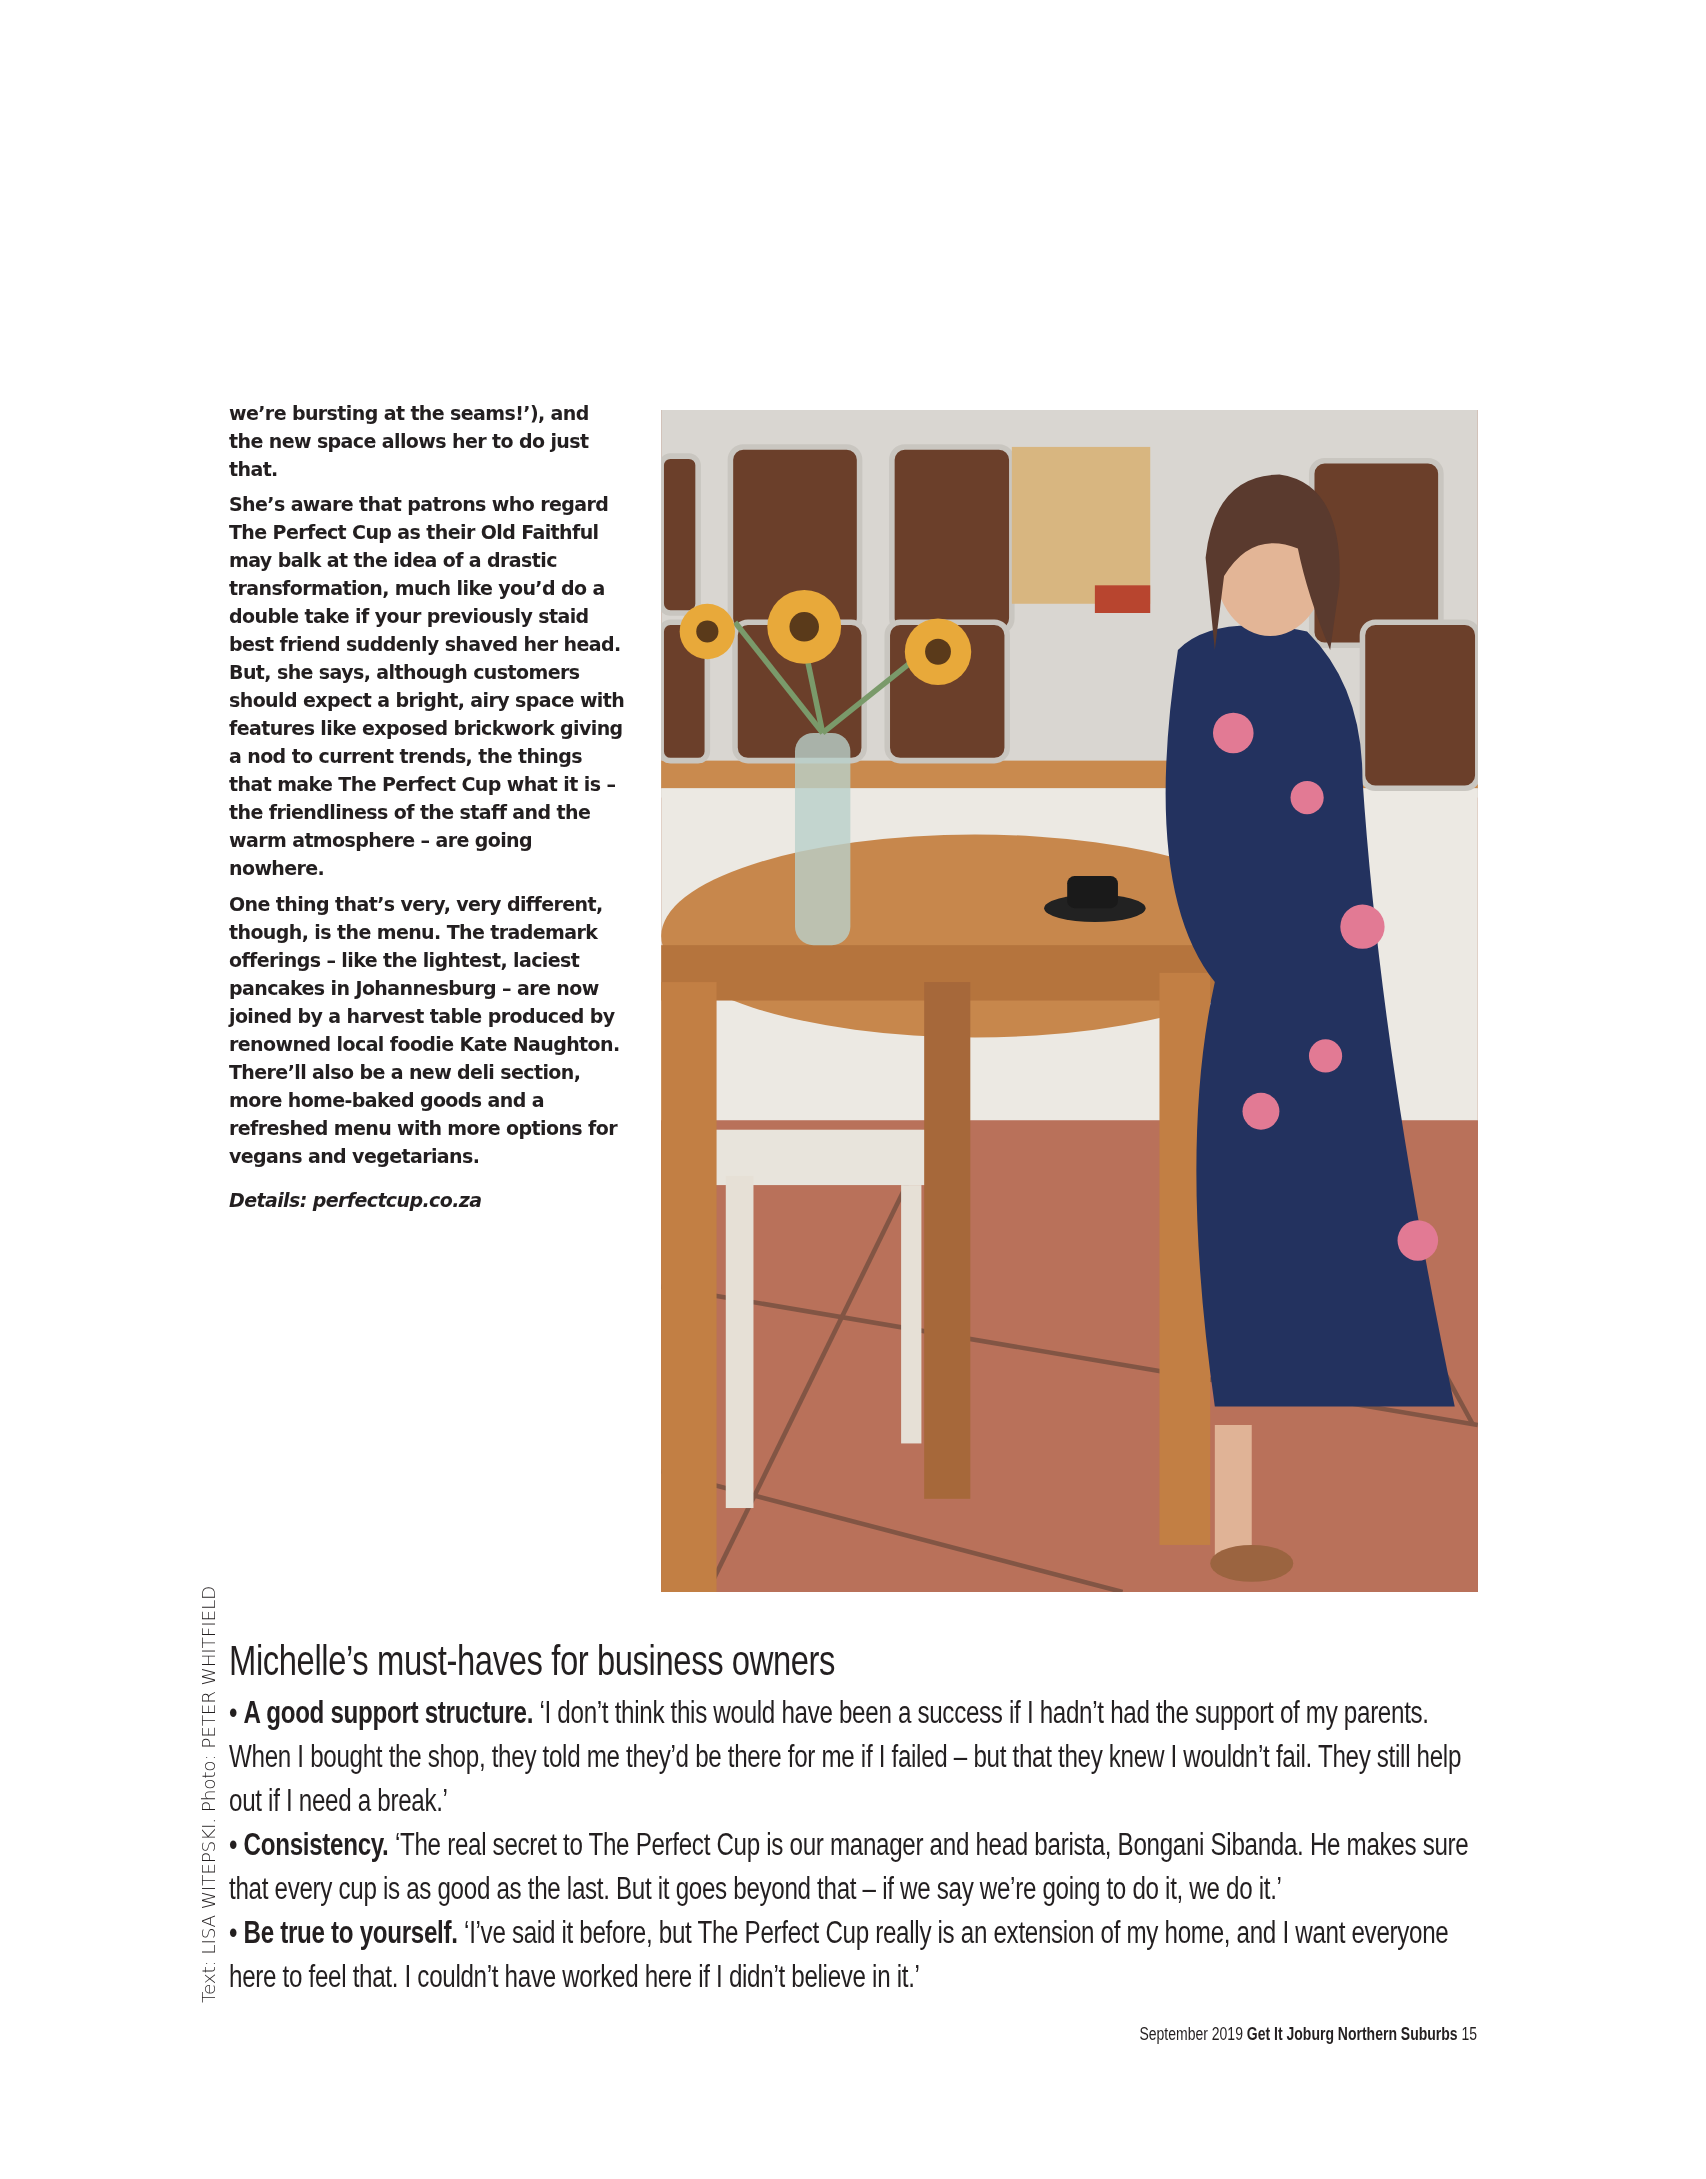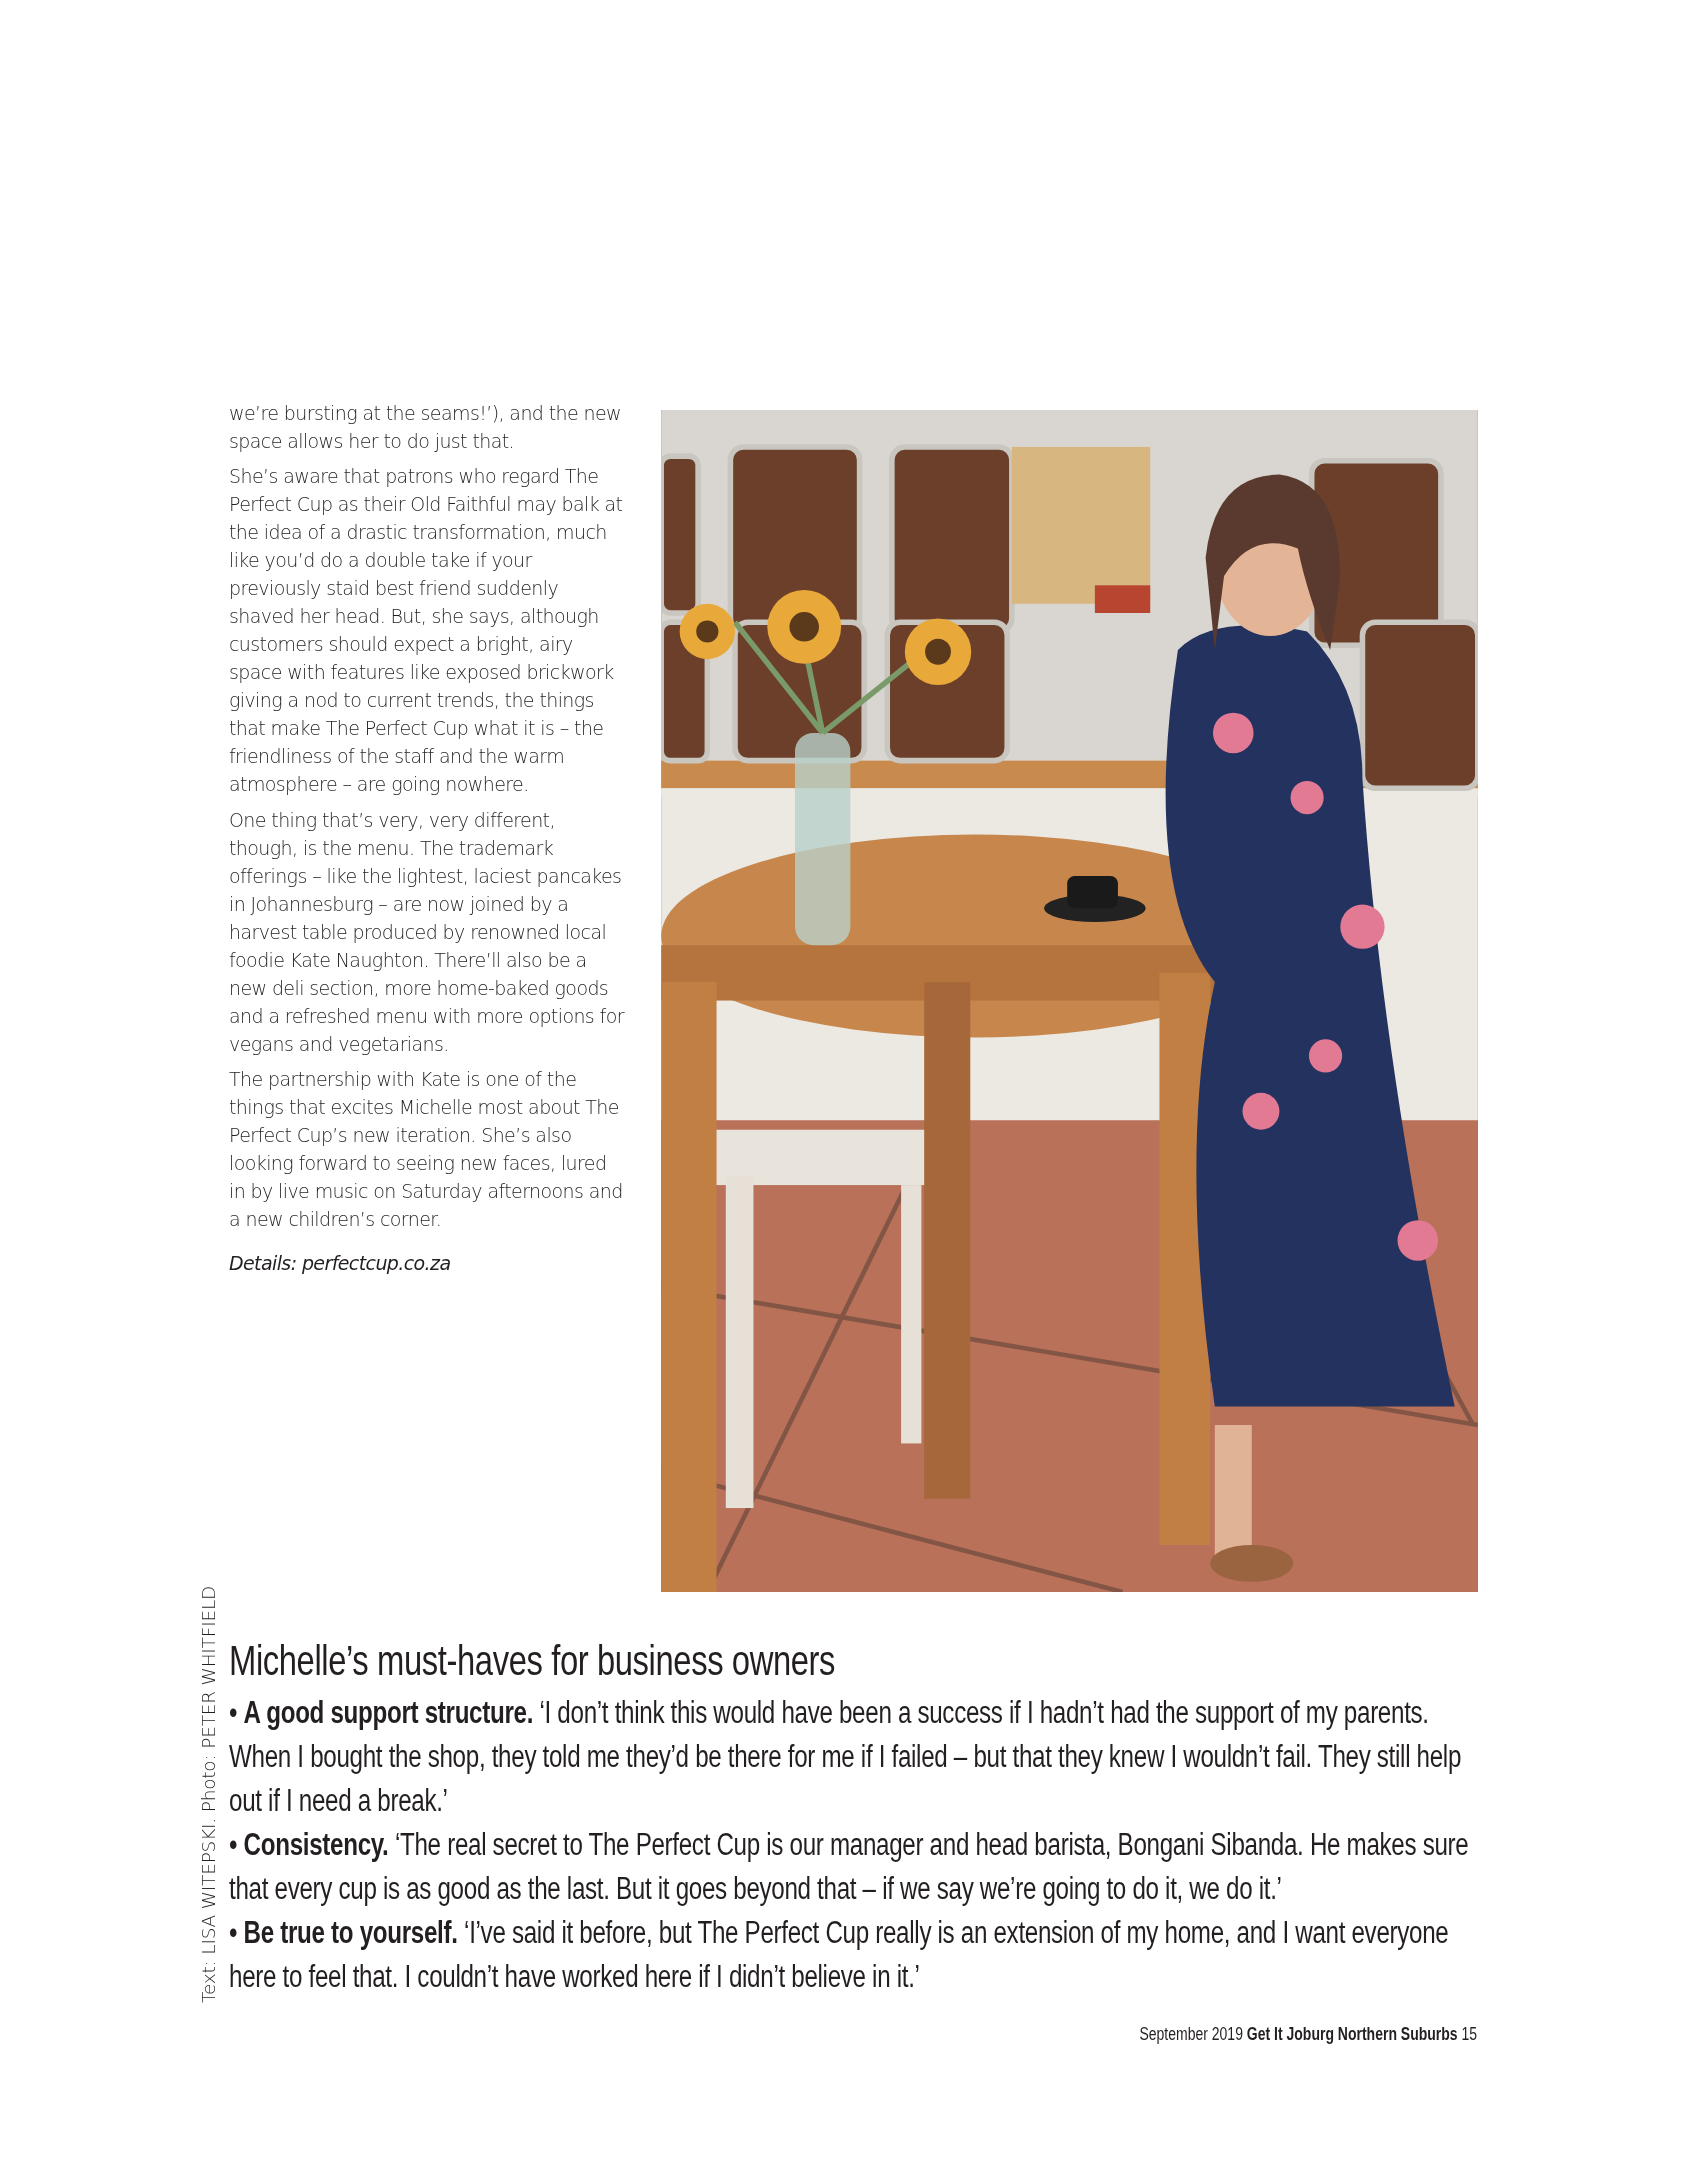--- a/index.html
+++ b/index.html
@@ -1,37 +1,36 @@
 <!DOCTYPE html>
 <html style="font-size:14.8px"><head>
 <meta charset="utf-8">
 <style>
   html, body { margin: 0; padding: 0; background: #ffffff; }
   body { width: 1706px; height: 2179px; position: relative; overflow: hidden; color: #231f20; }
   .col { position: absolute; left: 229px; top: 399px; width: 397px; font-family: "DejaVu Sans", sans-serif; font-size: 19px; line-height: 28px; letter-spacing: -0.6px; font-weight: 300; }
-  .col p { margin: 0 0 7.4px 0; }
+  .col p { margin: 0 0 7.4px 0; font-weight: bold; }
   .col .details { font-style: italic; margin-top: 16px; }
   .photo { position: absolute; left: 661px; top: 410px; width: 817px; height: 1182px; overflow: hidden; background: #b9715a; }
   .credit { position: absolute; left: 198px; top: 2003px; transform-origin: 0 0; transform: rotate(-90deg); white-space: nowrap; font-family: "DejaVu Sans", sans-serif; font-size: 18.5px; letter-spacing: -0.2px; color: #231f20; font-weight: 300; }
   .must { position: absolute; left: 229px; top: 1635px; width: 1255px; font-family: Liberation Sans, sans-serif; }
   .must h2 { margin: 0; font-weight: 400; font-size: 42px; line-height: 52px; transform: scaleX(0.78); transform-origin: 0 0; white-space: nowrap; letter-spacing: -0.5px; }
   .bullets { position: absolute; left: 229px; top: 1691px; width: 1611px; transform: scaleX(0.78); transform-origin: 0 0; font-family: "Liberation Sans", sans-serif; font-size: 31px; line-height: 44px; letter-spacing: -0.4px; }
   .bullets p { margin: 0; }
   .bullets b { font-weight: 700; }
   .footer { position: absolute; right: 229px; top: 2024px; font-family: "Liberation Sans", sans-serif; font-size: 17.5px; transform: scaleX(0.8); transform-origin: 100% 0; white-space: nowrap; }
   .footer b { font-weight: 700; }
 </style>
 </head>
 <body>
 
 <div class="col">
   <p>we’re bursting at the seams!’), and the new space allows her to do just that.</p>
   <p>She’s aware that patrons who regard The Perfect Cup as their Old Faithful may balk at the idea of a drastic transformation, much like you’d do a double take if your previously staid best friend suddenly shaved her head. But, she says, although customers should expect a bright, airy space with features like exposed brickwork giving a nod to current trends, the things that make The Perfect Cup what it is – the friendliness of the staff and the warm atmosphere – are going nowhere.</p>
   <p>One thing that’s very, very different, though, is the menu. The trademark offerings – like the lightest, laciest pancakes in Johannesburg – are now joined by a harvest table produced by renowned local foodie Kate Naughton. There’ll also be a new deli section, more home-baked goods and a refreshed menu with more options for vegans and vegetarians.</p>
-  <p>The partnership with Kate is one of the things that excites Michelle most about The Perfect Cup’s new iteration. She’s also looking forward to seeing new faces, lured in by live music on Saturday afternoons and a new children’s corner.</p>
   <p class="details">Details: perfectcup.co.za</p>
 </div>
 
 <div class="photo">
   <svg width="817" height="1182" viewBox="0 0 885 1281">
 
     <rect x="0" y="0" width="885" height="420" fill="#d9d6d1"></rect>
 
     <rect x="0" y="380" width="885" height="30" fill="#c98a4e"></rect>
     <rect x="0" y="410" width="885" height="360" fill="#ece9e3"></rect>

